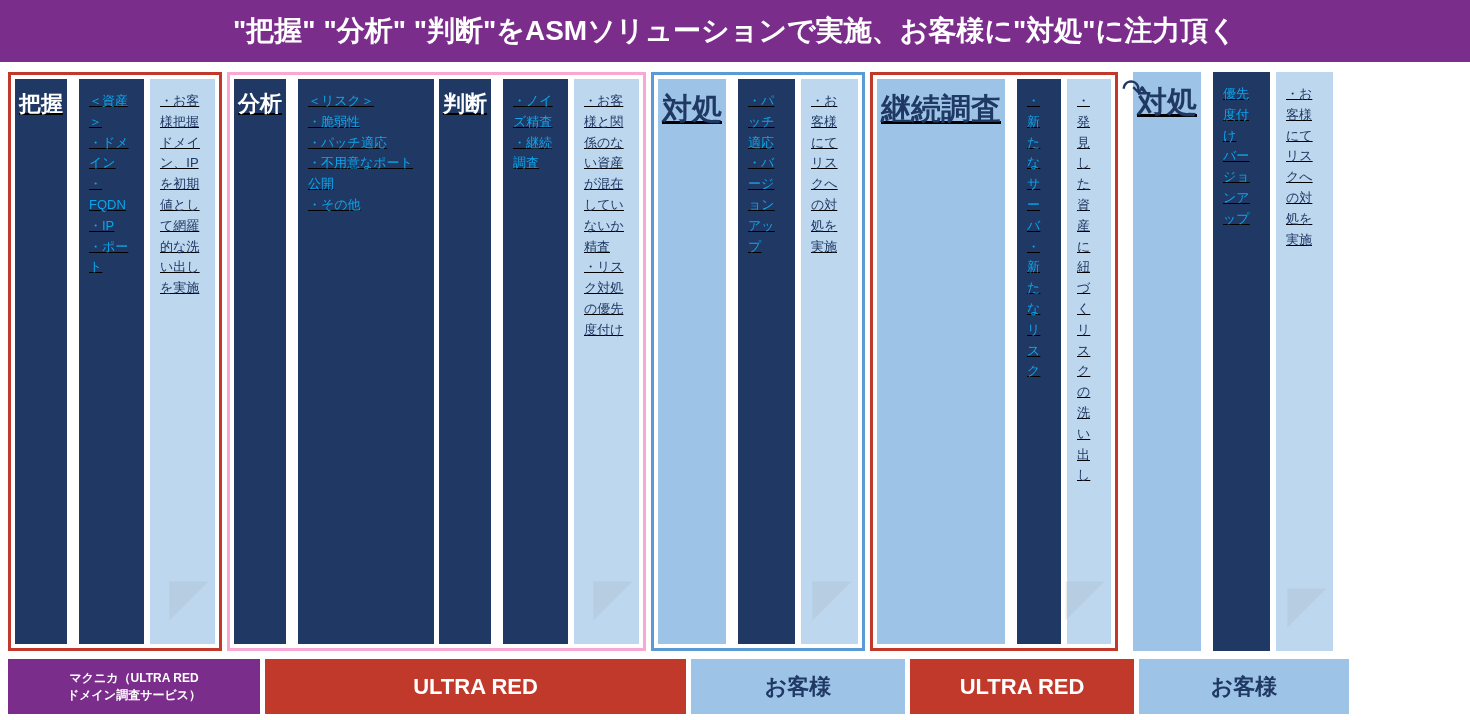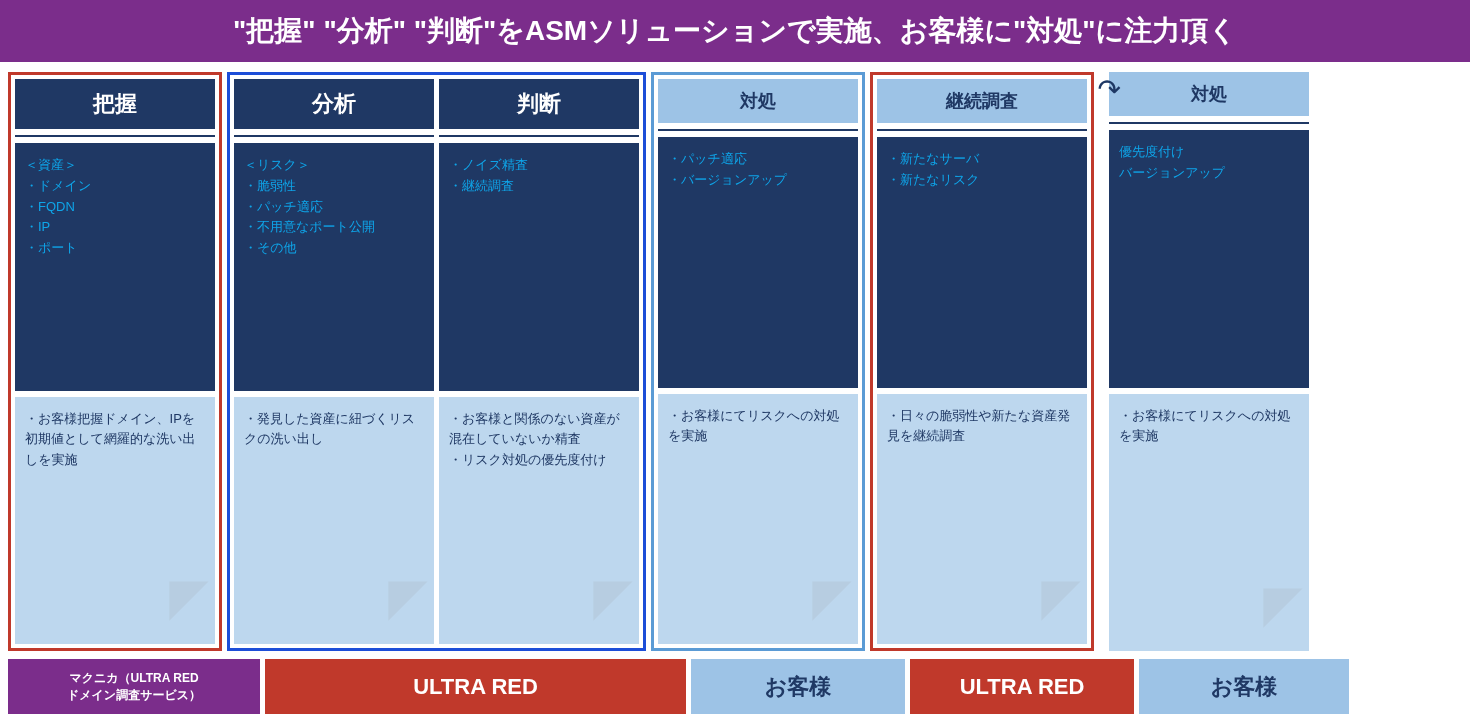--- a/index.html
+++ b/index.html
@@ -25,44 +25,44 @@
     }
 
     .header-title {
       color: #fff;
       font-size: 28px;
       font-weight: bold;
     }
 
     .column {
       display: flex;
-      flex-direction: column;
       width: 200px;
       gap: 6px;
+      text-decoration: underline;
     }
 
     .column-wide {
-      width: 210px;
+      width: 234px;
     }
 
     .col-header {
       background: #1F3864;
       color: #fff;
       text-align: center;
       font-size: 22px;
       font-weight: bold;
       padding: 10px 4px;
       border-radius: 0;
     }
 
     .col-header-light {
       background: #9DC3E6;
       color: #1F3864;
       text-align: center;
-      font-size: 18px;
+      font-size: 30px;
       font-weight: bold;
       padding: 10px 4px;
     }
 
     .content-box {
       background: #1F3864;
       color: #0ea5e9;
       font-size: 13px;
       padding: 12px 10px;
       flex: 1;
@@ -162,36 +162,32 @@
 ・IP
 ・ポート</span>
         </div>
         <div class="content-box-light">
           <span style="white-space:pre-line;">・お客様把握ドメイン、IPを初期値として網羅的な洗い出しを実施</span>
           <div class="watermark">◤</div>
         </div>
       </div>
     </div>
 
-    <div style="border: 3px solid #1d4ed8; padding: 4px; display:flex; gap:5px; margin-right:5px;">
+    <div style="border: 3px solid #f9a8d4; padding: 4px; display:flex; gap:5px; margin-right:5px;">
 
       <div class="column">
         <div class="col-header">分析</div>
         <div style="height:2px; background:#1F3864;"></div>
         <div class="content-box">
           <span style="white-space:pre-line;">＜リスク＞
 ・脆弱性
 ・パッチ適応
 ・不用意なポート公開
 ・その他</span>
         </div>
-        <div class="content-box-light">
-          <span style="white-space:pre-line;">・発見した資産に紐づくリスクの洗い出し</span>
-          <div class="watermark">◤</div>
-        </div>
       </div>
 
       <div class="column">
         <div class="col-header">判断</div>
         <div style="height:2px; background:#1F3864;"></div>
         <div class="content-box">
           <span style="white-space:pre-line;">・ノイズ精査
 ・継続調査</span>
         </div>
         <div class="content-box-light">
@@ -223,21 +219,21 @@
       <div style="position:absolute; top:-2px; right:-30px; font-size:28px; color:#1F3864; z-index:10;">↷</div>
 
       <div class="column column-wide">
         <div class="col-header-light">継続調査</div>
         <div style="height:2px; background:#1F3864;"></div>
         <div class="content-box">
           <span style="white-space:pre-line;">・新たなサーバ
 ・新たなリスク</span>
         </div>
         <div class="content-box-light">
-          <span style="white-space:pre-line;">・日々の脆弱性や新たな資産発見を継続調査</span>
+          <span style="white-space:pre-line;">・発見した資産に紐づくリスクの洗い出し</span>
           <div class="watermark">◤</div>
         </div>
       </div>
     </div>
 
     <div style="display:flex; gap:5px; margin-left:10px;">
 
       <div class="column">
         <div class="col-header-light">対処</div>
         <div style="height:2px; background:#1F3864;"></div>

